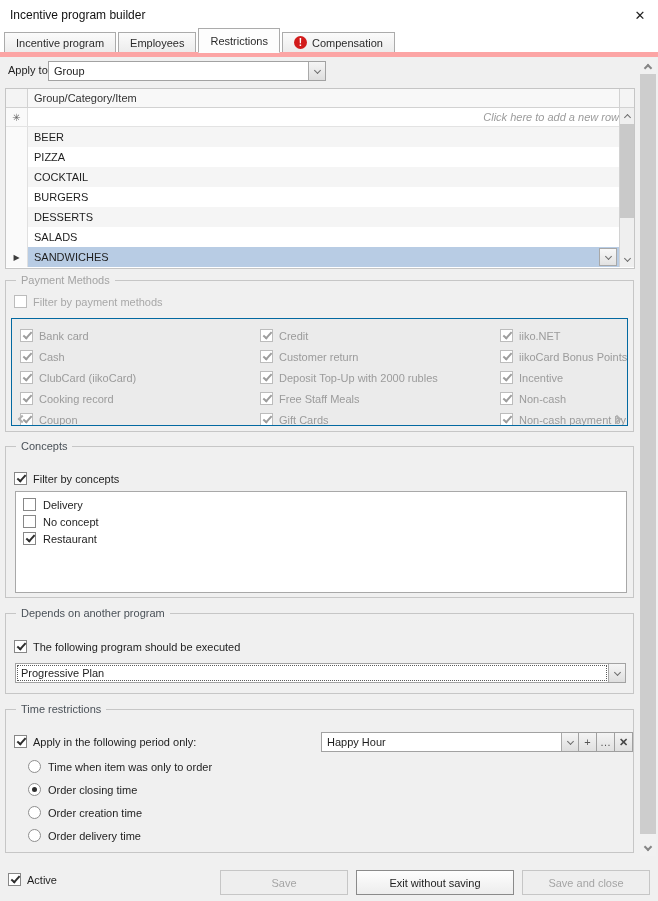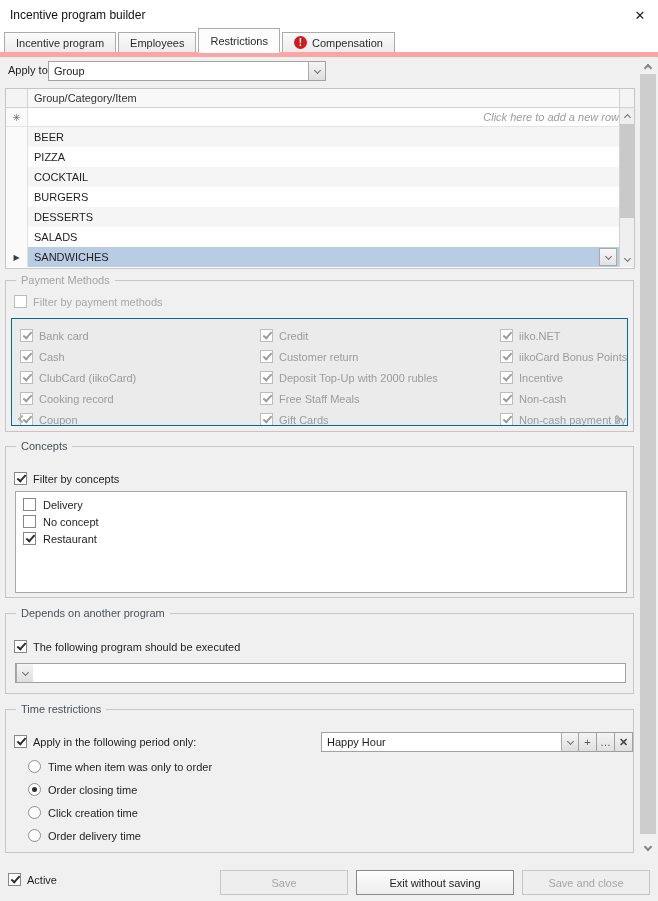--- a/index.html
+++ b/index.html
@@ -310,20 +310,21 @@
       </div>
     </div>
 
     <div class="group d-group">
       <div class="gcap">Depends on another program</div>
       <div class="cbrow" style="left:8px; top:26px;">
         <span class="cb checked"></span>
         <span>The following program should be executed</span>
       </div>
       <div class="combo d-combo">
+        <div class="ctext focus-dotted">Progressive Plan</div>
         <div class="cbtn">
             <span class="chev sm down"></span>
           </div>
       </div>
     </div>
 
     <div class="group t-group">
       <div class="gcap">Time restrictions</div>
       <div class="cbrow" style="left:8px; top:25px;">
         <span class="cb checked"></span>
@@ -349,21 +350,21 @@
       <div class="radio-row" style="left:22px; top:50px;">
         <span class="radio"></span>
         <span>Time when item was only to order</span>
       </div>
       <div class="radio-row" style="left:22px; top:73px;">
         <span class="radio selected"></span>
         <span>Order closing time</span>
       </div>
       <div class="radio-row" style="left:22px; top:96px;">
         <span class="radio"></span>
-        <span>Click creation time</span>
+        <span>Order creation time</span>
       </div>
       <div class="radio-row" style="left:22px; top:119px;">
         <span class="radio"></span>
         <span>Order delivery time</span>
       </div>
     </div>
 
     <div class="vscroll">
       <div class="sb-btn" style="top:0;">
           <span class="chev up"></span>

